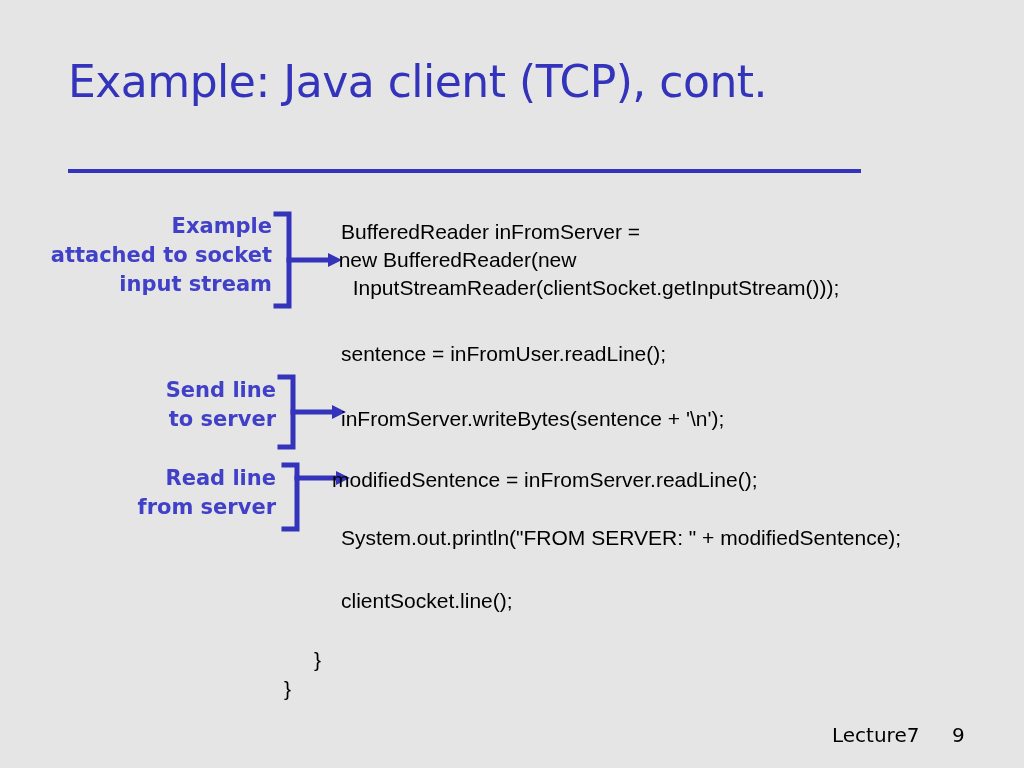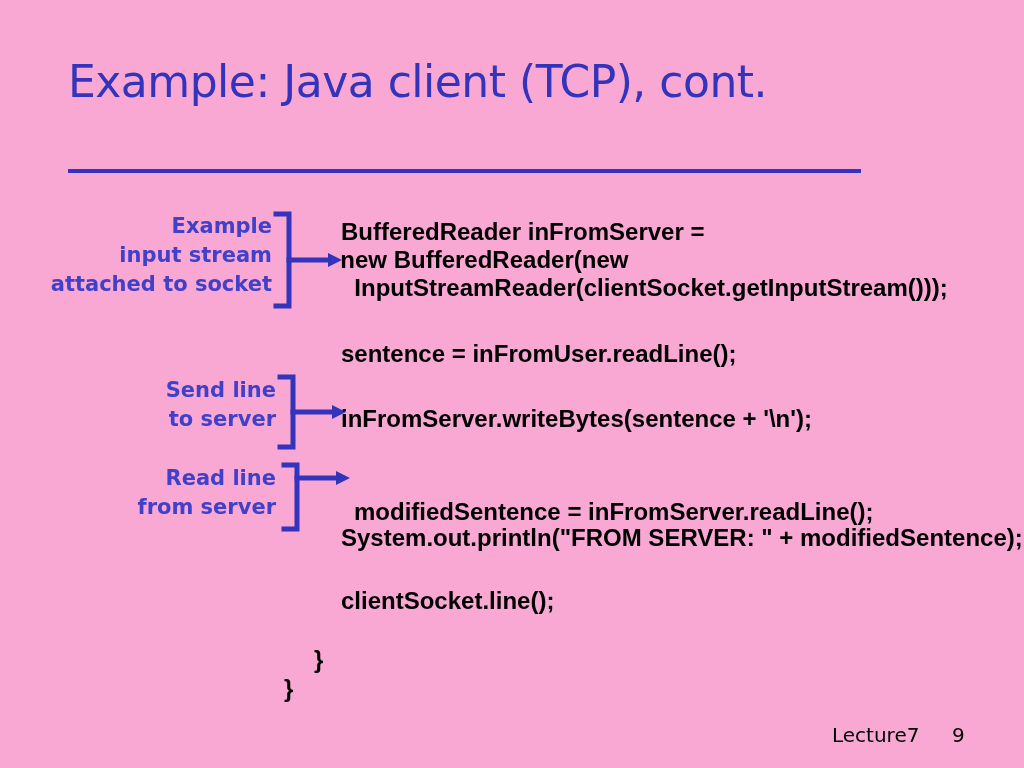--- a/index.html
+++ b/index.html
@@ -4,21 +4,21 @@
 <style>
   html, body {
     margin: 0;
     padding: 0;
     background: #ffffff;
   }
   #slide {
     position: relative;
     width: 1024px;
     height: 768px;
-    background: #f9a8d4;
+    background: #e5e5e5;
     overflow: hidden;
     font-family: "Liberation Sans", sans-serif;
   }
 
   
   #title-block {
     position: absolute;
     left: 68px;
     top: 56px;
     width: 800px;
@@ -65,31 +65,31 @@
 
   #bracket-create { left: 272px; top: 208px; }
   #bracket-send   { left: 276px; top: 371px; }
   #bracket-read   { left: 280px; top: 459px; }
 
   
   .code-line {
     position: absolute;
     color: #000000;
     font-family: "Liberation Sans", sans-serif;
-    font-size: 24px;
-    font-weight: 700;
+    font-size: 21px;
+    font-weight: 400;
     line-height: 26px;
     white-space: pre;
   }
   #code-1 { left: 341px; top: 219px; }
   #code-2 { left: 327px; top: 247px; text-align: right; }
   #code-3 { left: 341px; top: 275px; }
   #code-4 { left: 341px; top: 341px; }
   #code-5 { left: 341px; top: 406px; }
-  #code-6 { left: 354px; top: 467px; margin-top: 32px; }
+  #code-6 { left: 332px; top: 467px; }
   #code-7 { left: 341px; top: 525px; }
   #code-8 { left: 341px; top: 588px; }
   #code-9  { left: 314px; top: 647px; }
   #code-10 { left: 284px; top: 676px; }
 
   
   #footer-lecture {
     position: absolute;
     left: 832px;
     top: 723px;
@@ -115,22 +115,22 @@
 
 <div id="slide">
 
   <div id="title-block">
     <div id="slide-title">Example: Java client (TCP), cont.</div>
     <div id="title-underline"></div>
   </div>
 
   <div id="annot-create" class="annot">
     <div>Example</div>
+    <div>attached to socket</div>
     <div>input stream</div>
-    <div>attached to socket</div>
   </div>
   <div id="bracket-create" class="bracket-group">
     <svg width="70" height="104" viewBox="0 0 70 104" xmlns="http://www.w3.org/2000/svg">
       <g stroke="#3333bb" stroke-width="5" fill="none" stroke-linecap="square">
         <path d="M 4 6 L 17 6 L 17 98 L 4 98"></path>
         <line x1="17" y1="52" x2="56" y2="52"></line>
       </g>
       <polygon points="56,45 70,52 56,59" fill="#3333bb"></polygon>
     </svg>
   </div>

